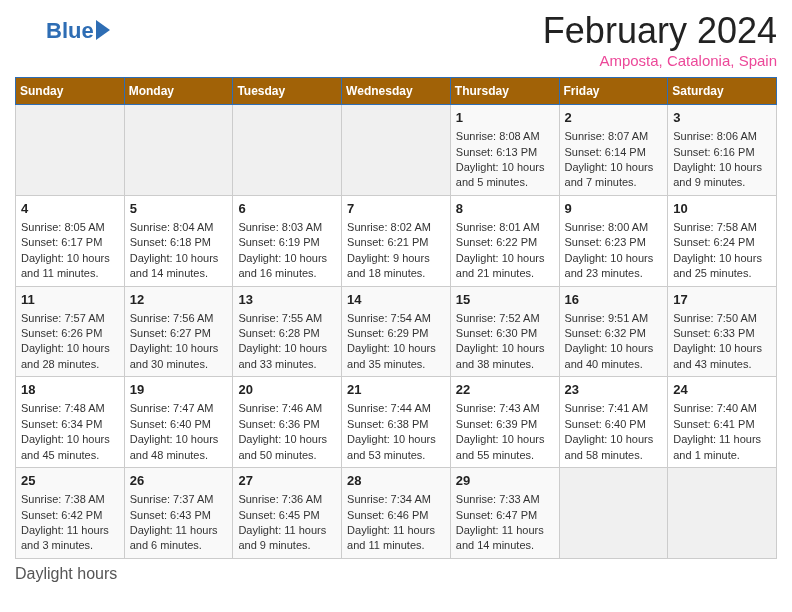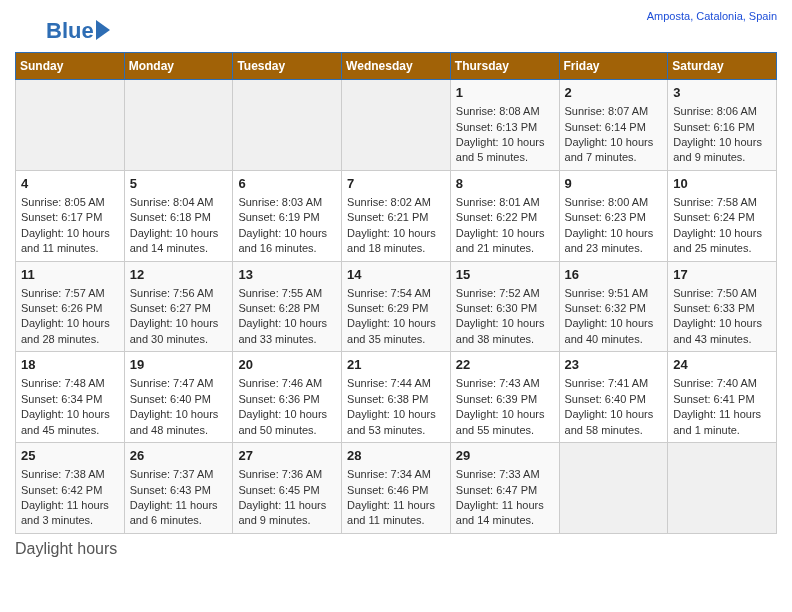--- a/index.html
+++ b/index.html
@@ -42,22 +42,22 @@
     }
     .title-block {
       text-align: right;
     }
     .month-year {
       font-size: 36px;
       font-weight: normal;
       color: #222;
     }
     .location {
-      font-size: 11px;
-      color: #1d4ed8;
+      font-size: 15px;
+      color: #ec4899;
     }
     table {
       width: 100%;
       border-collapse: collapse;
       font-size: 11px;
     }
     thead tr th {
       background-color: #a16207;
       color: #fff;
       padding: 6px 4px;
@@ -102,20 +102,21 @@
 <body>
 
 <div class="header">
   <div class="logo">
     <div class="logo-text">
         <span class="logo-blue">Blue</span>
       <div class="logo-arrow"></div>
     </div>
   </div>
   <div class="title-block">
+    <div class="month-year">February 2024</div>
     <div class="location">Amposta, Catalonia, Spain</div>
   </div>
 </div>
 
 <table>
   <thead>
     <tr>
     <th>Sunday</th>
         <th>Monday</th>
         <th>Tuesday</th>
@@ -166,21 +167,21 @@
         <td>
           <span class="day-num">6</span>
           <div>Sunrise: 8:03 AM</div>
           <div>Sunset: 6:19 PM</div>
           <div>Daylight: 10 hours and 16 minutes.</div>
         </td>
         <td>
           <span class="day-num">7</span>
           <div>Sunrise: 8:02 AM</div>
           <div>Sunset: 6:21 PM</div>
-          <div>Daylight: 10 hours and 18 minutes.</div>
+          <div>Daylight: 9 hours and 18 minutes.</div>
         </td>
         <td>
           <span class="day-num">8</span>
           <div>Sunrise: 8:01 AM</div>
           <div>Sunset: 6:22 PM</div>
           <div>Daylight: 10 hours and 21 minutes.</div>
         </td>
         <td>
           <span class="day-num">9</span>
           <div>Sunrise: 8:00 AM</div>

